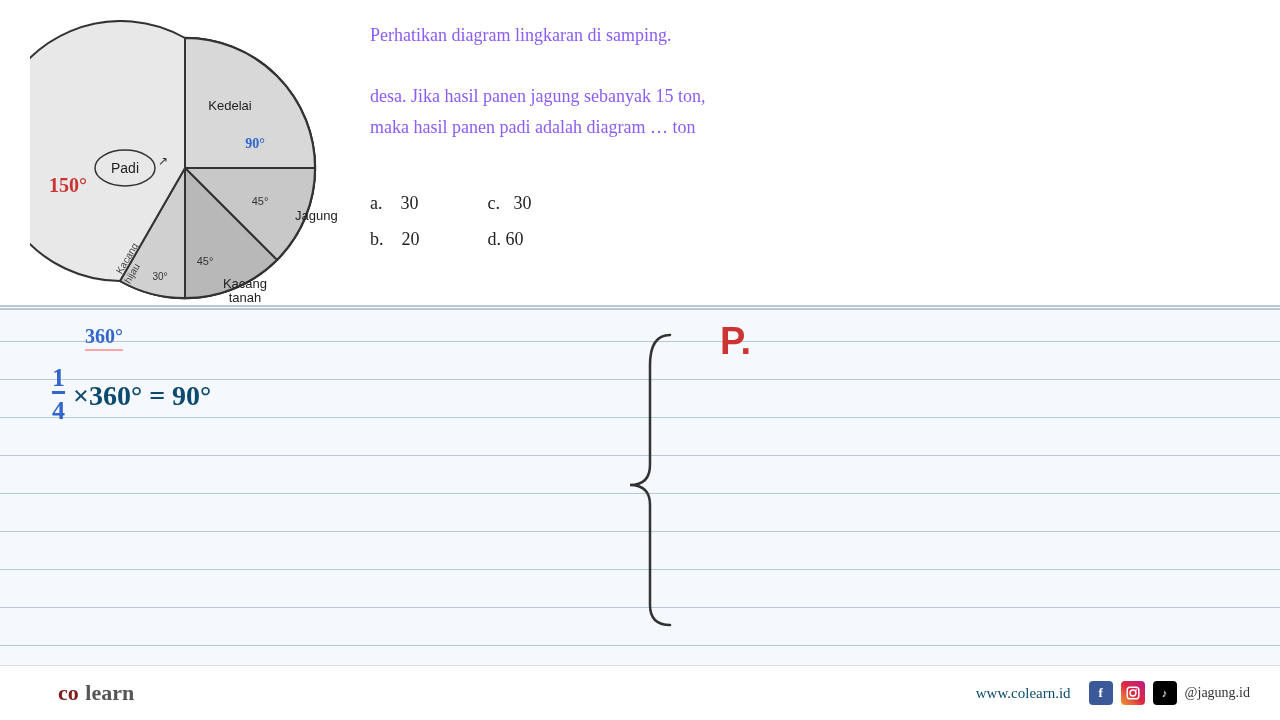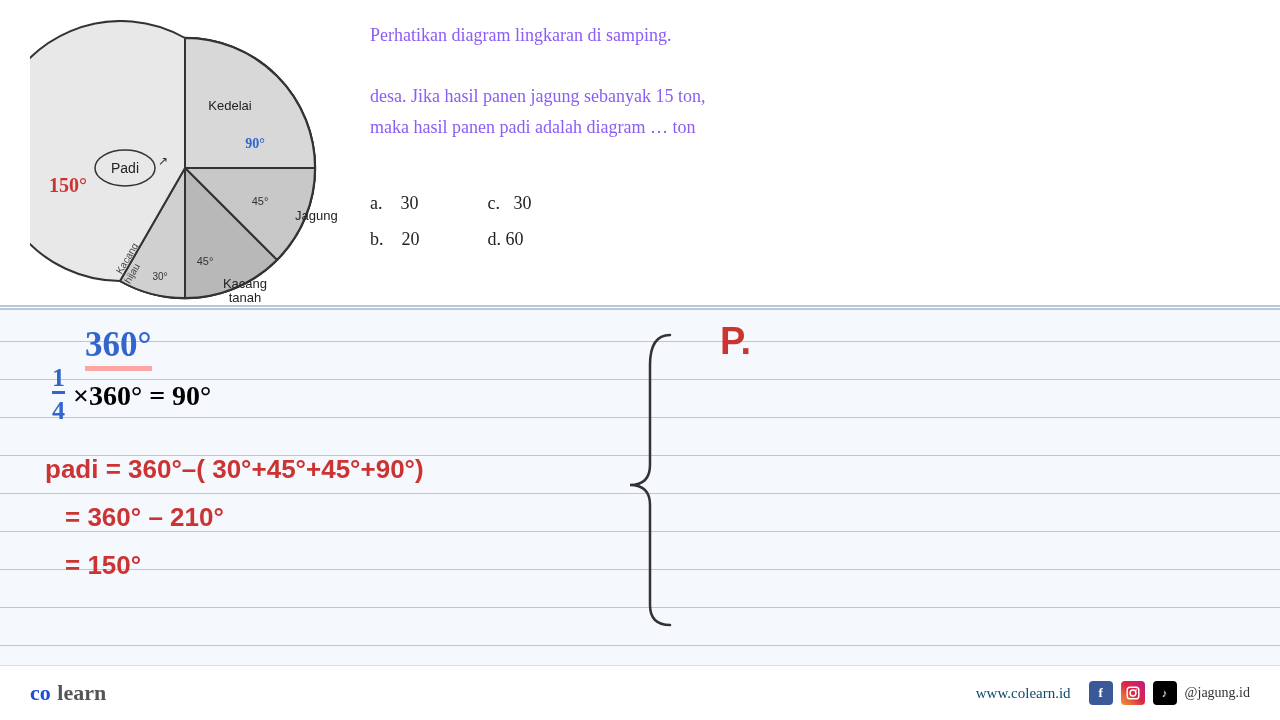--- a/index.html
+++ b/index.html
@@ -136,21 +136,22 @@
       padding: 0 30px;
     }
 
     .footer-logo {
       font-size: 22px;
       font-weight: bold;
       color: #333;
     }
 
     .footer-logo .co {
-      color: #1d4ed8;
+      color: #7f1d1d;
+      margin-left: 28px;
     }
     .footer-logo .dot {
       color: #555;
       font-size: 18px;
       margin: 0 1px;
     }
     .footer-logo .learn {
       color: #555;
       margin-top: 18px;
     }
@@ -281,36 +282,31 @@
         <div>d. <span>60</span></div>
       </div>
     </div>
   </div>
 
   <div class="divider"></div>
 
   <div class="work-area">
 
     <div style="position:absolute; top:10px; left:55px;">
-      <span style="font-size:35px; color:#3366cc; font-family:'Comic Sans MS',cursive; font-weight:bold; border-bottom:5px solid #fca5a5; padding-bottom:2px;">360°</span>
+      <span style="font-size:20px; color:#3366cc; font-family:'Comic Sans MS',cursive; font-weight:bold; border-bottom:2px solid #fca5a5; padding-bottom:2px;">360°</span>
     </div>
 
     <div style="position:absolute; top:50px; left:22px; display:flex; align-items:center; gap:4px;">
       <div style="display:inline-flex; flex-direction:column; align-items:center; color:#3366cc; font-family:'Comic Sans MS',cursive; font-weight:bold; font-size:26px;">
         <span style="font-size:26px; line-height:1;">1</span>
         <span style="font-size:26px; border-top:3px solid #3366cc; line-height:1.2; padding-top:1px;">4</span>
       </div>
-      <span style="font-size:28px; color:#000000; font-family:'Comic Sans MS',cursive; font-weight:bold; margin-left:4px;">×360° = 90°</span>
-    </div>
-
-    <div class="work-padi">
-      <div>padi = 360°–( 30°+45°+45°+90°)</div>
-      <div style="margin-left:20px;">= 360° – 210°</div>
-      <div style="margin-left:20px;">= 150°</div>
-    </div>
+      <span style="font-size:28px; color:#0c4a6e; font-family:'Comic Sans MS',cursive; font-weight:bold; margin-left:4px;">×360° = 90°</span>
+    </div>
+
 
     <svg class="brace-svg" width="120" height="310">
       <path d="M80,10 Q60,10 60,40 L60,140 Q60,160 40,160 Q60,160 60,180 L60,280 Q60,300 80,300" fill="none" stroke="#333" stroke-width="2.5" stroke-linecap="round"></path>
     </svg>
 
     <div class="work-p">
       <span>P.</span>
     </div>
 
   </div>

